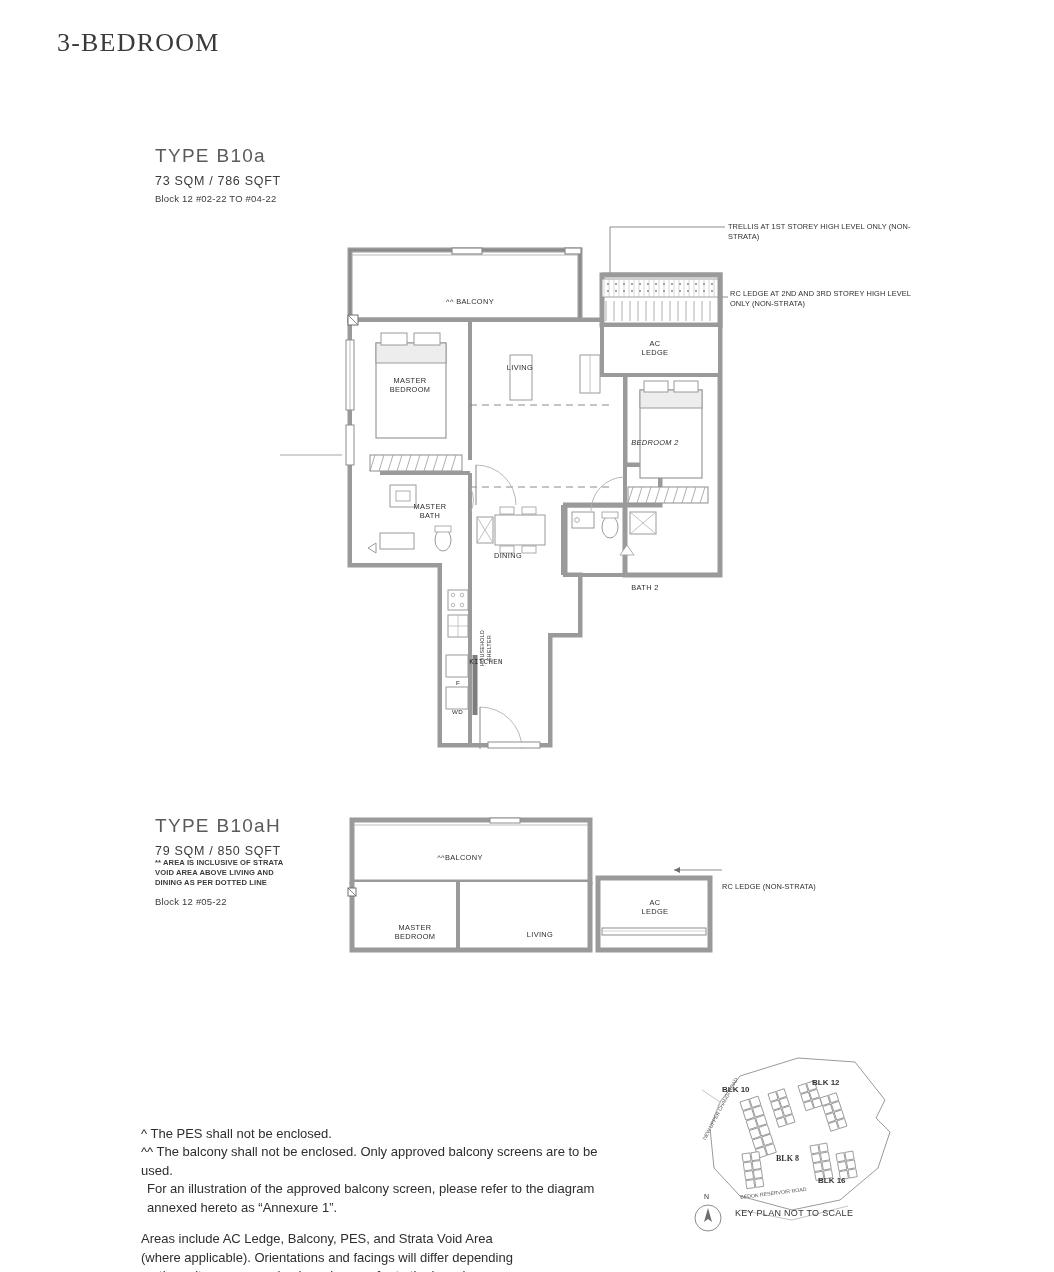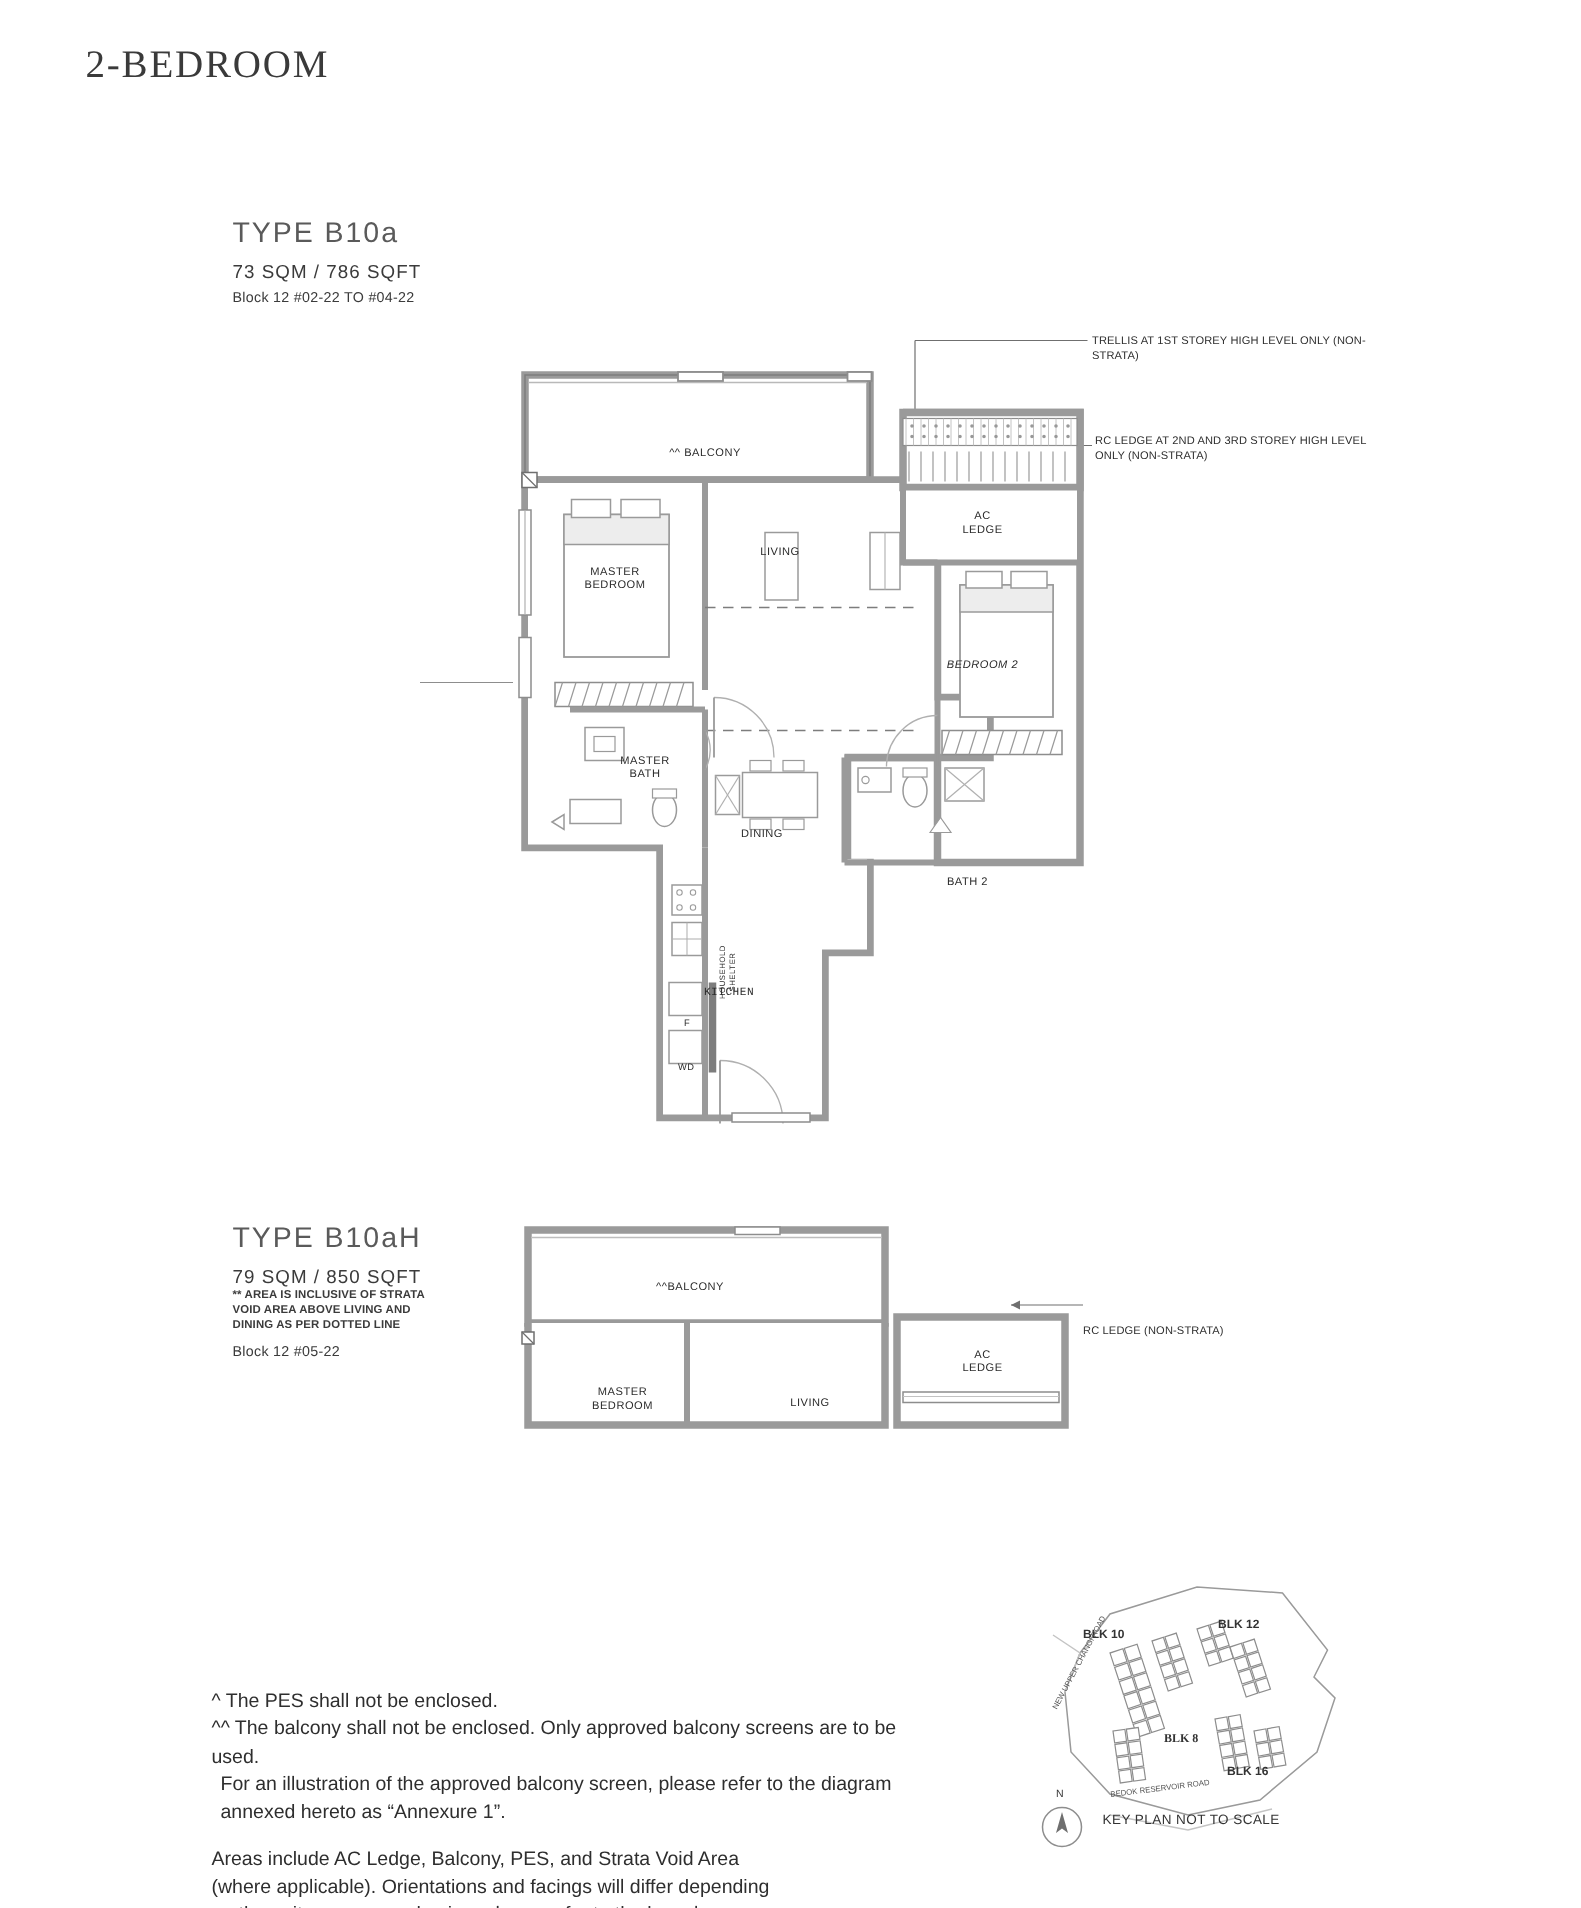--- a/index.html
+++ b/index.html
@@ -56,21 +56,21 @@
     font-size:7.4px;letter-spacing:.35px;color:#2b2b2b;text-align:center;
     line-height:1.25;
   }
   .rlabel.sm{font-size:6.2px;}
   .rlabel.xs{font-size:5.2px;}
   svg{display:block;}
 </style>
 </head>
 <body>
 
-<div class="abs" id="page-title">2-BEDROOM</div>
+<div class="abs" id="page-title">3-BEDROOM</div>
 
 <div class="abs" style="left:155px;top:145px;">
   <div class="type-name">TYPE  B10a</div>
   <div class="type-area">73 SQM /  786 SQFT</div>
   <div class="type-block">Block 12 #02-22 TO #04-22</div>
 </div>
 
 <div class="abs" style="left:155px;top:815px;width:150px;">
   <div class="type-name">TYPE  B10aH</div>
   <div class="type-area">79 SQM /  850 SQFT</div>

